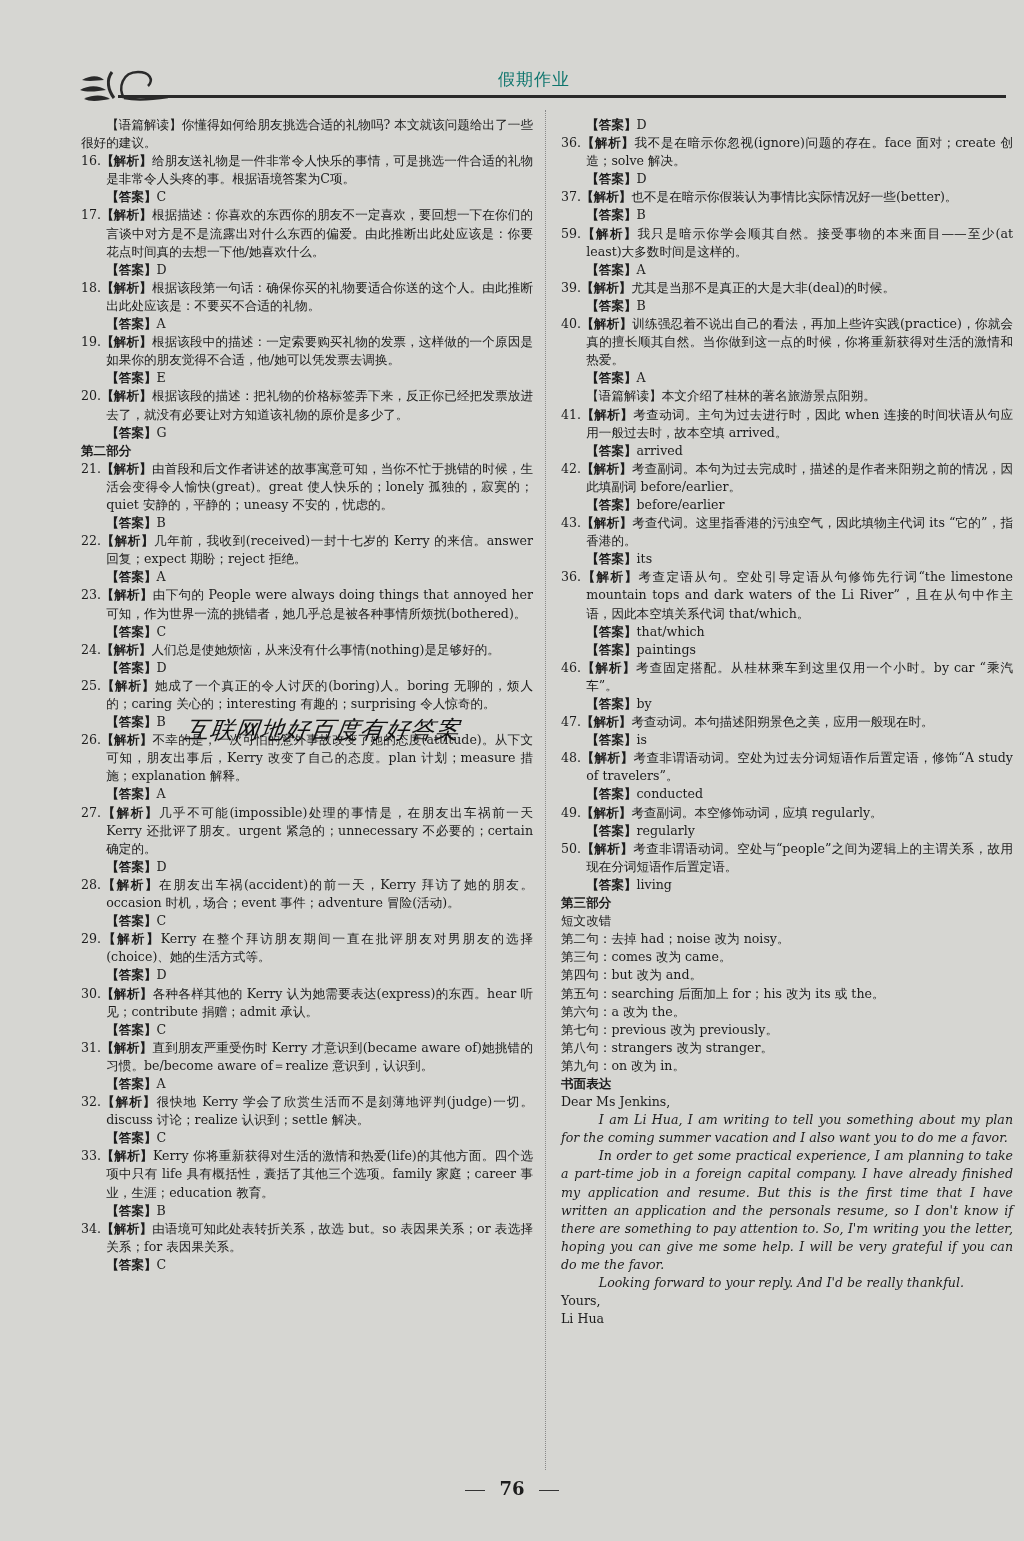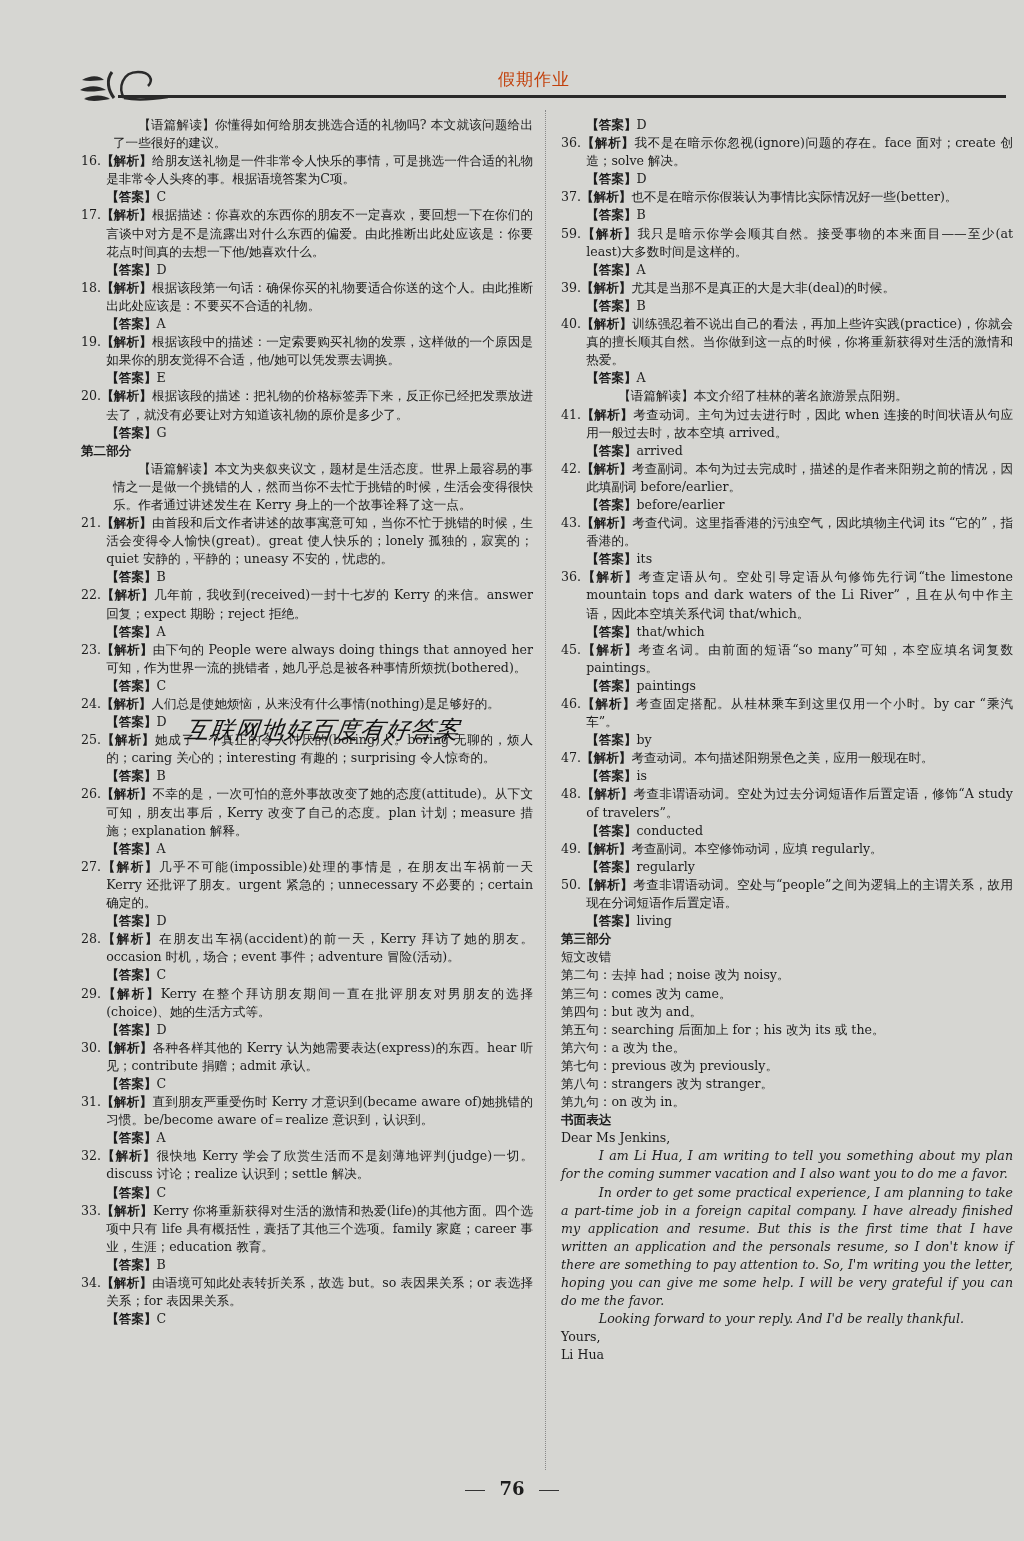--- a/index.html
+++ b/index.html
@@ -5,31 +5,31 @@
   html, body { margin:0; padding:0; }
   body {
     width:1024px; height:1541px; position:relative; overflow:hidden;
     background:#d6d6d2;
     font-family:"DejaVu Serif", serif;
     color:#1c1c1c;
   }
   .header-logo { position:absolute; left:78px; top:66px; width:90px; height:40px; }
   .header-title {
     position:absolute; left:498px; top:68px; font-size:17px; letter-spacing:1px;
-    font-family:"DejaVu Sans", sans-serif; color:#c2410c;
+    font-family:"DejaVu Sans", sans-serif; color:#0f766e;
   }
   .header-rule { position:absolute; left:118px; top:95px; width:888px; height:3px; background:#2a2a2a; }
   .col { position:absolute; top:116px; font-size:12.6px; line-height:18.1px; }
   .col-left { left:81px; width:452px; }
   .col-right { left:561px; width:452px; }
   .divider {
     position:absolute; left:545px; top:110px; height:1360px;
     border-left:1px dotted #888;
   }
-  .para { text-indent:2em; text-align:justify;margin-left:32px; }
+  .para { text-indent:2em; text-align:justify; }
   .item { position:relative; padding-left:2em; text-indent:-2em; text-align:justify; }
   .ans { padding-left:2em; }
   .tag { font-weight:bold; font-family:"DejaVu Sans", sans-serif; }
   .section { font-weight:bold; font-family:"DejaVu Sans", sans-serif; }
   .plain { }
   .letter-p { text-indent:3em; text-align:justify;font-style:italic; }
   .letter-right { }
   .handwriting {
     position:absolute; left:185px; top:714px; font-size:24px;
     font-family:"DejaVu Serif", serif; font-style:italic; color:#111;
@@ -65,21 +65,20 @@
       <div class="item"><span>17.</span><span class="tag">【解析】</span><span>根据描述：你喜欢的东西你的朋友不一定喜欢，要回想一下在你们的言谈中对方是不是流露出对什么东西的偏爱。由此推断出此处应该是：你要花点时间真的去想一下他/她喜欢什么。</span></div>
       <div class="ans"><span class="tag">【答案】</span><span>D</span></div>
       <div class="item"><span>18.</span><span class="tag">【解析】</span><span>根据该段第一句话：确保你买的礼物要适合你送的这个人。由此推断出此处应该是：不要买不合适的礼物。</span></div>
       <div class="ans"><span class="tag">【答案】</span><span>A</span></div>
       <div class="item"><span>19.</span><span class="tag">【解析】</span><span>根据该段中的描述：一定索要购买礼物的发票，这样做的一个原因是如果你的朋友觉得不合适，他/她可以凭发票去调换。</span></div>
       <div class="ans"><span class="tag">【答案】</span><span>E</span></div>
       <div class="item"><span>20.</span><span class="tag">【解析】</span><span>根据该段的描述：把礼物的价格标签弄下来，反正你已经把发票放进去了，就没有必要让对方知道该礼物的原价是多少了。</span></div>
       <div class="ans"><span class="tag">【答案】</span><span>G</span></div>
     </div>
   <div class="section">第二部分</div>
-  <div class="para">【语篇解读】本文为夹叙夹议文，题材是生活态度。世界上最容易的事情之一是做一个挑错的人，然而当你不去忙于挑错的时候，生活会变得很快乐。作者通过讲述发生在 Kerry 身上的一个故事诠释了这一点。</div>
   <div id="left-part2">
       <div class="item"><span>21.</span><span class="tag">【解析】</span><span>由首段和后文作者讲述的故事寓意可知，当你不忙于挑错的时候，生活会变得令人愉快(great)。great 使人快乐的；lonely 孤独的，寂寞的；quiet 安静的，平静的；uneasy 不安的，忧虑的。</span></div>
       <div class="ans"><span class="tag">【答案】</span><span>B</span></div>
       <div class="item"><span>22.</span><span class="tag">【解析】</span><span>几年前，我收到(received)一封十七岁的 Kerry 的来信。answer 回复；expect 期盼；reject 拒绝。</span></div>
       <div class="ans"><span class="tag">【答案】</span><span>A</span></div>
       <div class="item"><span>23.</span><span class="tag">【解析】</span><span>由下句的 People were always doing things that annoyed her 可知，作为世界一流的挑错者，她几乎总是被各种事情所烦扰(bothered)。</span></div>
       <div class="ans"><span class="tag">【答案】</span><span>C</span></div>
       <div class="item"><span>24.</span><span class="tag">【解析】</span><span>人们总是使她烦恼，从来没有什么事情(nothing)是足够好的。</span></div>
       <div class="ans"><span class="tag">【答案】</span><span>D</span></div>
       <div class="item"><span>25.</span><span class="tag">【解析】</span><span>她成了一个真正的令人讨厌的(boring)人。boring 无聊的，烦人的；caring 关心的；interesting 有趣的；surprising 令人惊奇的。</span></div>
@@ -124,21 +123,20 @@
   <div class="para">【语篇解读】本文介绍了桂林的著名旅游景点阳朔。</div>
   <div id="right-part3">
       <div class="item"><span>41.</span><span class="tag">【解析】</span><span>考查动词。主句为过去进行时，因此 when 连接的时间状语从句应用一般过去时，故本空填 arrived。</span></div>
       <div class="ans"><span class="tag">【答案】</span><span>arrived</span></div>
       <div class="item"><span>42.</span><span class="tag">【解析】</span><span>考查副词。本句为过去完成时，描述的是作者来阳朔之前的情况，因此填副词 before/earlier。</span></div>
       <div class="ans"><span class="tag">【答案】</span><span>before/earlier</span></div>
       <div class="item"><span>43.</span><span class="tag">【解析】</span><span>考查代词。这里指香港的污浊空气，因此填物主代词 its “它的”，指香港的。</span></div>
       <div class="ans"><span class="tag">【答案】</span><span>its</span></div>
       <div class="item"><span>36.</span><span class="tag">【解析】</span><span>考查定语从句。空处引导定语从句修饰先行词“the limestone mountain tops and dark waters of the Li River”，且在从句中作主语，因此本空填关系代词 that/which。</span></div>
       <div class="ans"><span class="tag">【答案】</span><span>that/which</span></div>
-      <div class="item"><span>45.</span><span class="tag">【解析】</span><span>考查名词。由前面的短语“so many”可知，本空应填名词复数 paintings。</span></div>
       <div class="ans"><span class="tag">【答案】</span><span>paintings</span></div>
       <div class="item"><span>46.</span><span class="tag">【解析】</span><span>考查固定搭配。从桂林乘车到这里仅用一个小时。by car “乘汽车”。</span></div>
       <div class="ans"><span class="tag">【答案】</span><span>by</span></div>
       <div class="item"><span>47.</span><span class="tag">【解析】</span><span>考查动词。本句描述阳朔景色之美，应用一般现在时。</span></div>
       <div class="ans"><span class="tag">【答案】</span><span>is</span></div>
       <div class="item"><span>48.</span><span class="tag">【解析】</span><span>考查非谓语动词。空处为过去分词短语作后置定语，修饰“A study of travelers”。</span></div>
       <div class="ans"><span class="tag">【答案】</span><span>conducted</span></div>
       <div class="item"><span>49.</span><span class="tag">【解析】</span><span>考查副词。本空修饰动词，应填 regularly。</span></div>
       <div class="ans"><span class="tag">【答案】</span><span>regularly</span></div>
       <div class="item"><span>50.</span><span class="tag">【解析】</span><span>考查非谓语动词。空处与“people”之间为逻辑上的主谓关系，故用现在分词短语作后置定语。</span></div>

